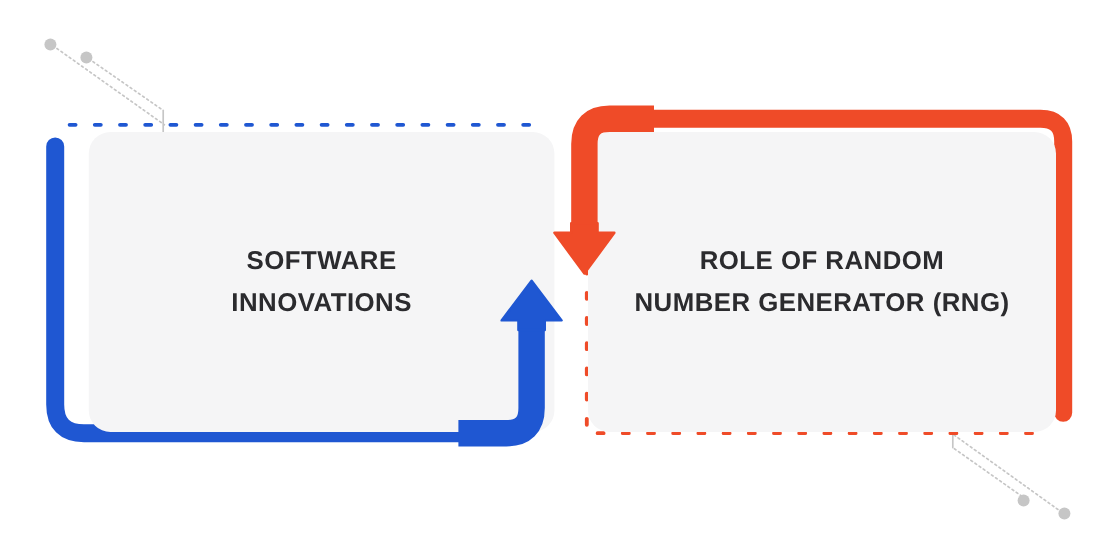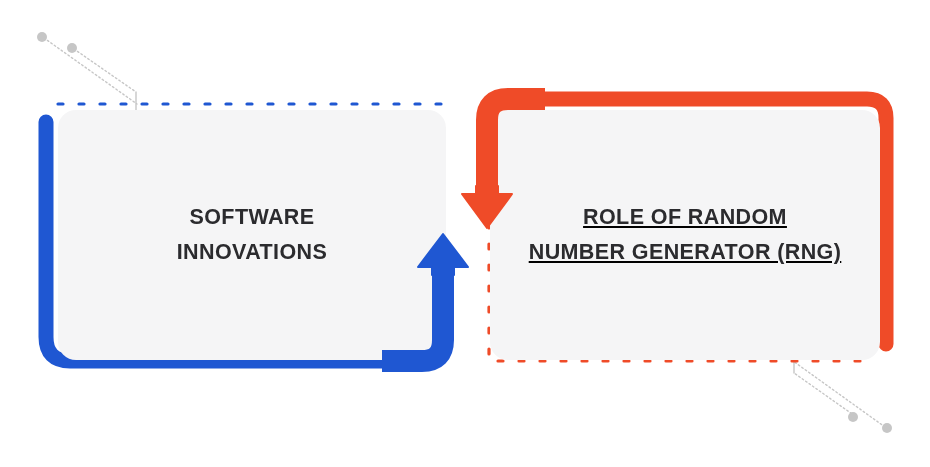--- a/index.html
+++ b/index.html
@@ -29,31 +29,30 @@
     position: absolute;
     background: #f5f5f6;
     border-radius: 18px;
     box-sizing: border-box;
     display: flex;
     align-items: center;
     justify-content: center;
     z-index: 3;
   }
   #card-left {
-    left: 58px;
+    left: 74px;
     top: 110px;
     width: 388px;
     height: 250px;
   }
   #card-right {
     left: 490px;
     top: 110px;
     width: 390px;
     height: 250px;
-    text-decoration: underline;
   }
   .card-label {
     text-align: center;
     font-weight: bold;
     font-size: 21.5px;
     line-height: 1.62;
     letter-spacing: 0.4px;
     color: #2b2b2e;
     padding: 0 18px;
     white-space: pre-line;

